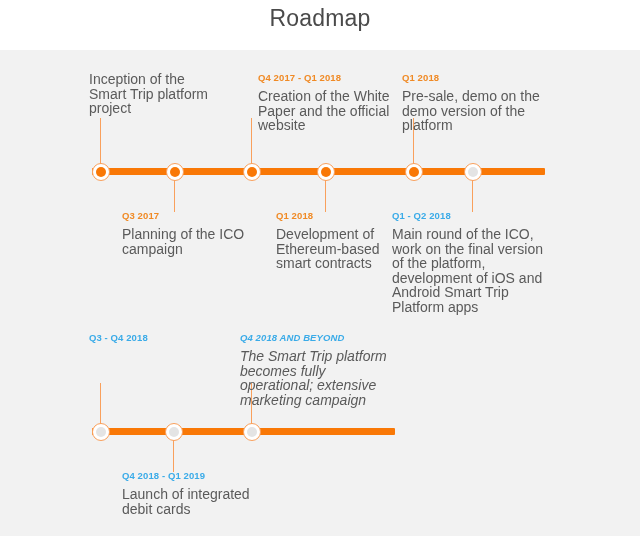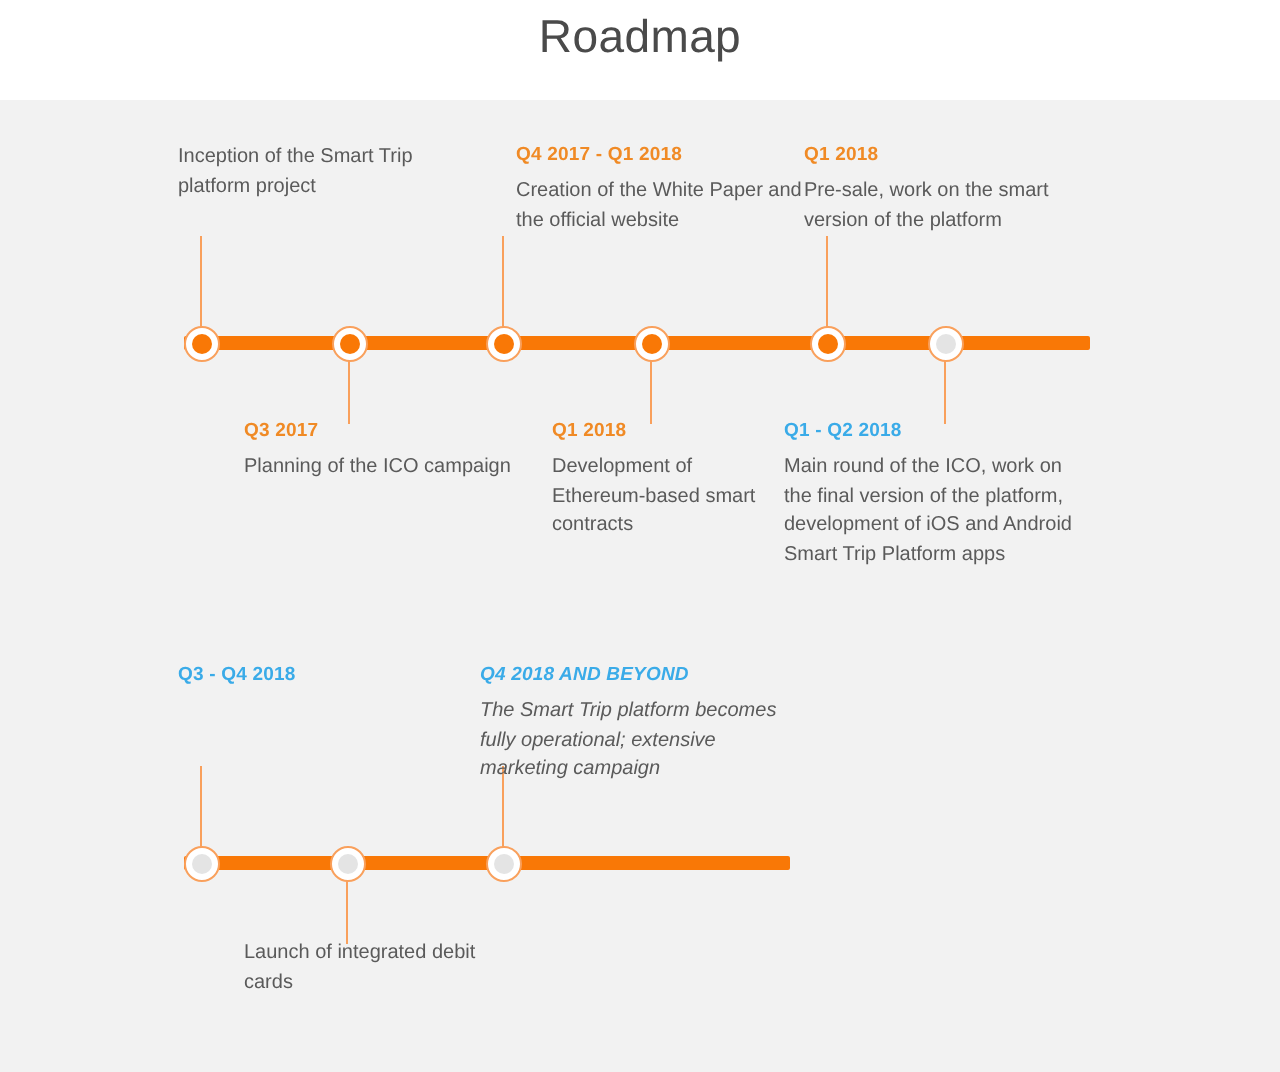--- a/index.html
+++ b/index.html
@@ -95,21 +95,21 @@
   .m-period {
     font-size: 9.5px;
     font-weight: 700;
     letter-spacing: 0.1px;
     margin-bottom: 5px;
     line-height: 12px;
   }
   .m-period.orange { color: #f08a25; }
   .m-period.blue  { color: #3aabe8; }
   .m-desc {
-    font-size: 10px;
+    font-size: 14px;
     line-height: 14.5px;
     color: #5a5a5a;
     font-weight: 400;
   }
 </style>
 </head>
 <body>
 
 <div class="page">
 
@@ -139,21 +139,21 @@
       <div class="m-desc">Inception of the Smart Trip platform project</div>
     </div>
 
     <div class="milestone" style="left:240px; top:22px; width:152px;margin-left:18px;">
       <div class="m-period orange">Q4 2017 - Q1 2018</div>
       <div class="m-desc">Creation of the White Paper and the official website</div>
     </div>
 
     <div class="milestone" style="left:402px; top:22px; width:140px;">
       <div class="m-period orange">Q1 2018</div>
-      <div class="m-desc">Pre-sale, work on the smart version of the platform</div>
+      <div class="m-desc">Pre-sale, demo on the demo version of the platform</div>
     </div>
 
     <div class="milestone" style="left:122px; top:160px; width:140px;">
       <div class="m-period orange">Q3 2017</div>
       <div class="m-desc">Planning of the ICO campaign</div>
     </div>
 
     <div class="milestone" style="left:276px; top:160px; width:110px;">
       <div class="m-period orange">Q1 2018</div>
       <div class="m-desc">Development of Ethereum-based smart contracts</div>
@@ -177,17 +177,18 @@
     <div class="milestone" style="left:89px; top:282px; width:146px;">
       <div class="m-period blue">Q3 - Q4 2018</div>
     </div>
 
     <div class="milestone" style="left:240px; top:282px; width:152px;font-style:italic;">
       <div class="m-period blue">Q4 2018 AND BEYOND</div>
       <div class="m-desc">The Smart Trip platform becomes fully operational; extensive marketing campaign</div>
     </div>
 
     <div class="milestone" style="left:122px; top:420px; width:140px;">
+      <div class="m-period blue">Q4 2018 - Q1 2019</div>
       <div class="m-desc">Launch of integrated debit cards</div>
     </div>
 
   </div>
 </div>
 
 </body></html>

